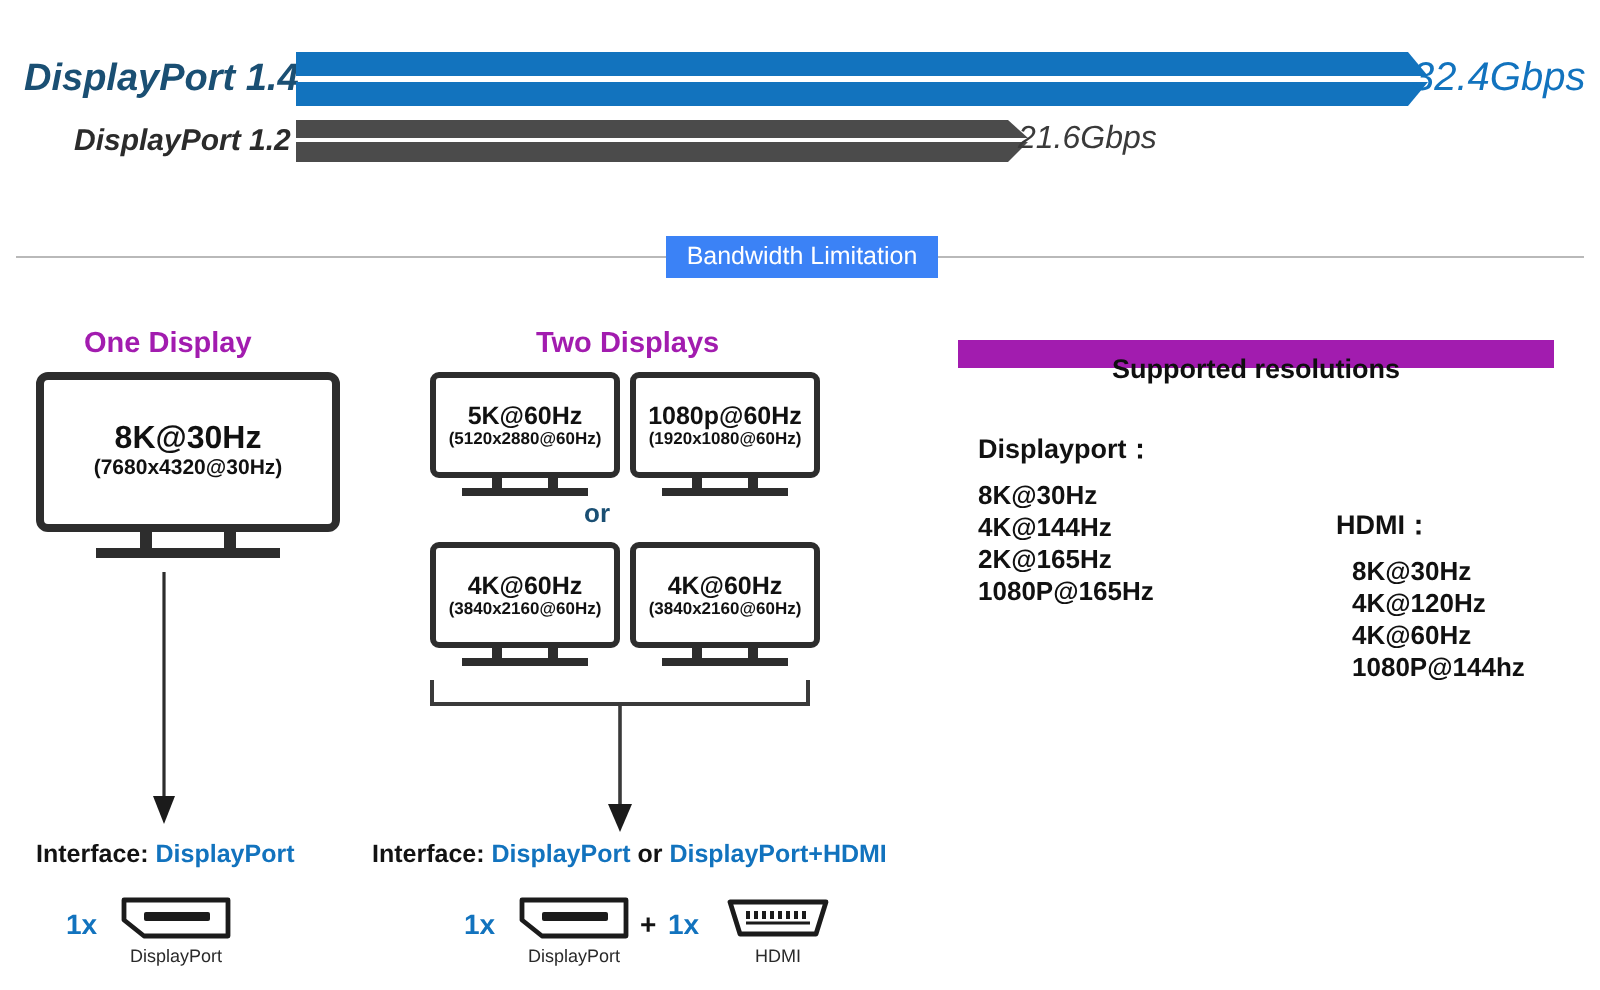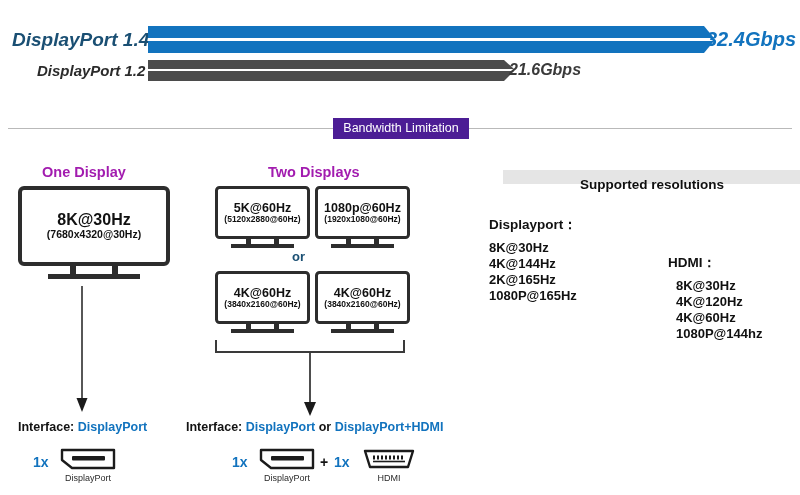--- a/index.html
+++ b/index.html
@@ -34,21 +34,21 @@
     font-size: 19px;
     color: #1a4f73;
   }
   .bw-label.dp12 {
     left: 37px; top: 63px;
     font-size: 15px;
     color: #2b2b2b;
   }
   .bw-value {
     font-style: italic;
-    font-weight: bold;
+    font-weight: normal;
     white-space: nowrap;
     line-height: 1;
   }
   .bw-value.dp14 {
     left: 706px; top: 29px;
     font-size: 20px;
     color: #1273be;
   }
   .bw-value.dp12 {
     left: 509px; top: 62px;
@@ -61,21 +61,21 @@
 
   
   .divider {
     left: 8px; top: 128px;
     width: 784px; height: 1px;
     background: #b9b9b9;
   }
   .banner {
     left: 333px; top: 118px;
     width: 136px; height: 21px;
-    background: #4c1d95;
+    background: #3b82f6;
     color: #ffffff;
     font-size: 12.5px;
     line-height: 21px;
     text-align: center;
     white-space: nowrap;
   }
 
   
   .sec-title {
     font-weight: bold;
@@ -117,23 +117,23 @@
   .or-text {
     left: 292px; top: 250px;
     font-weight: bold;
     font-size: 13px;
     color: #1a4f73;
     line-height: 1;
   }
 
   
   .sr-bar {
-    left: 503px; top: 170px;
+    left: 479px; top: 170px;
     width: 298px; height: 14px;
-    background: #e5e5e5;
+    background: #a21caf;
   }
   .sr-bar span {
     display: block;
     text-align: center;
     line-height: 30px;
     font-size: 13.5px;
     font-weight: bold;
     color: #0f0f0f;
     white-space: nowrap;
   }

